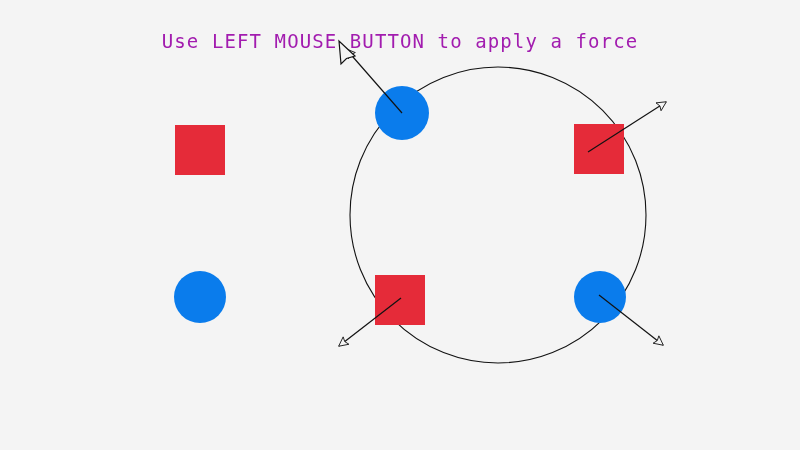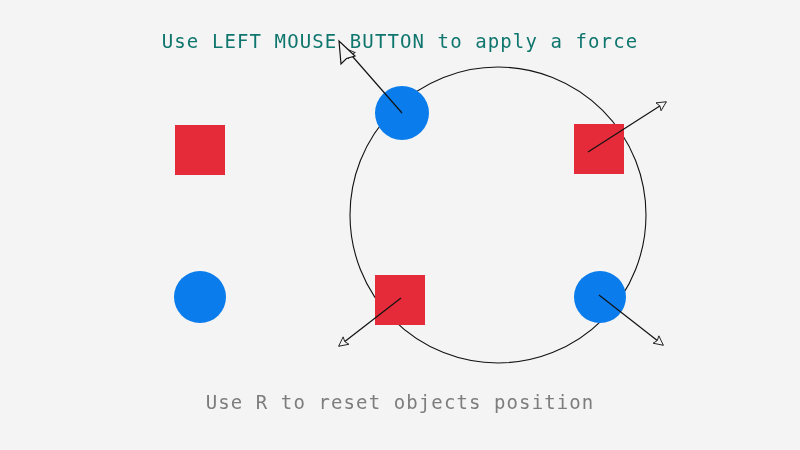--- a/index.html
+++ b/index.html
@@ -32,21 +32,21 @@
     text-align: center;
     font-family: "DejaVu Sans Mono", monospace;
     font-size: 19px;
     letter-spacing: 1.1px;
     white-space: nowrap;
     user-select: none;
   }
   #hint-top {
     top: 30px;
     left: 0;
-    color: #0f766e;
+    color: #a21caf;
   }
   #hint-bottom {
     top: 391px;
     left: 0;
     color: #7d7d7d;
   }
 </style>
 </head>
 <body>
 
@@ -79,15 +79,14 @@
 
     <line x1="401" y1="298" x2="339" y2="346" stroke="#121212" stroke-width="1.2" marker-end="url(#openArrow)"></line>
 
     <line x1="599" y1="295" x2="663" y2="345" stroke="#121212" stroke-width="1.2" marker-end="url(#openArrow)"></line>
 
     <path d="M 339 41 L 341 64 L 346.5 58.5 L 355 56 Z" fill="#f4f4f4" stroke="#121212" stroke-width="1.2" stroke-linejoin="miter"></path>
   </svg>
 
   <div class="hud-text" id="hint-top">Use LEFT MOUSE BUTTON to apply a force</div>
 
-  <div class="hud-text" id="hint-bottom">Use R to reset objects position</div>
 
 </div>
 
 </body></html>

